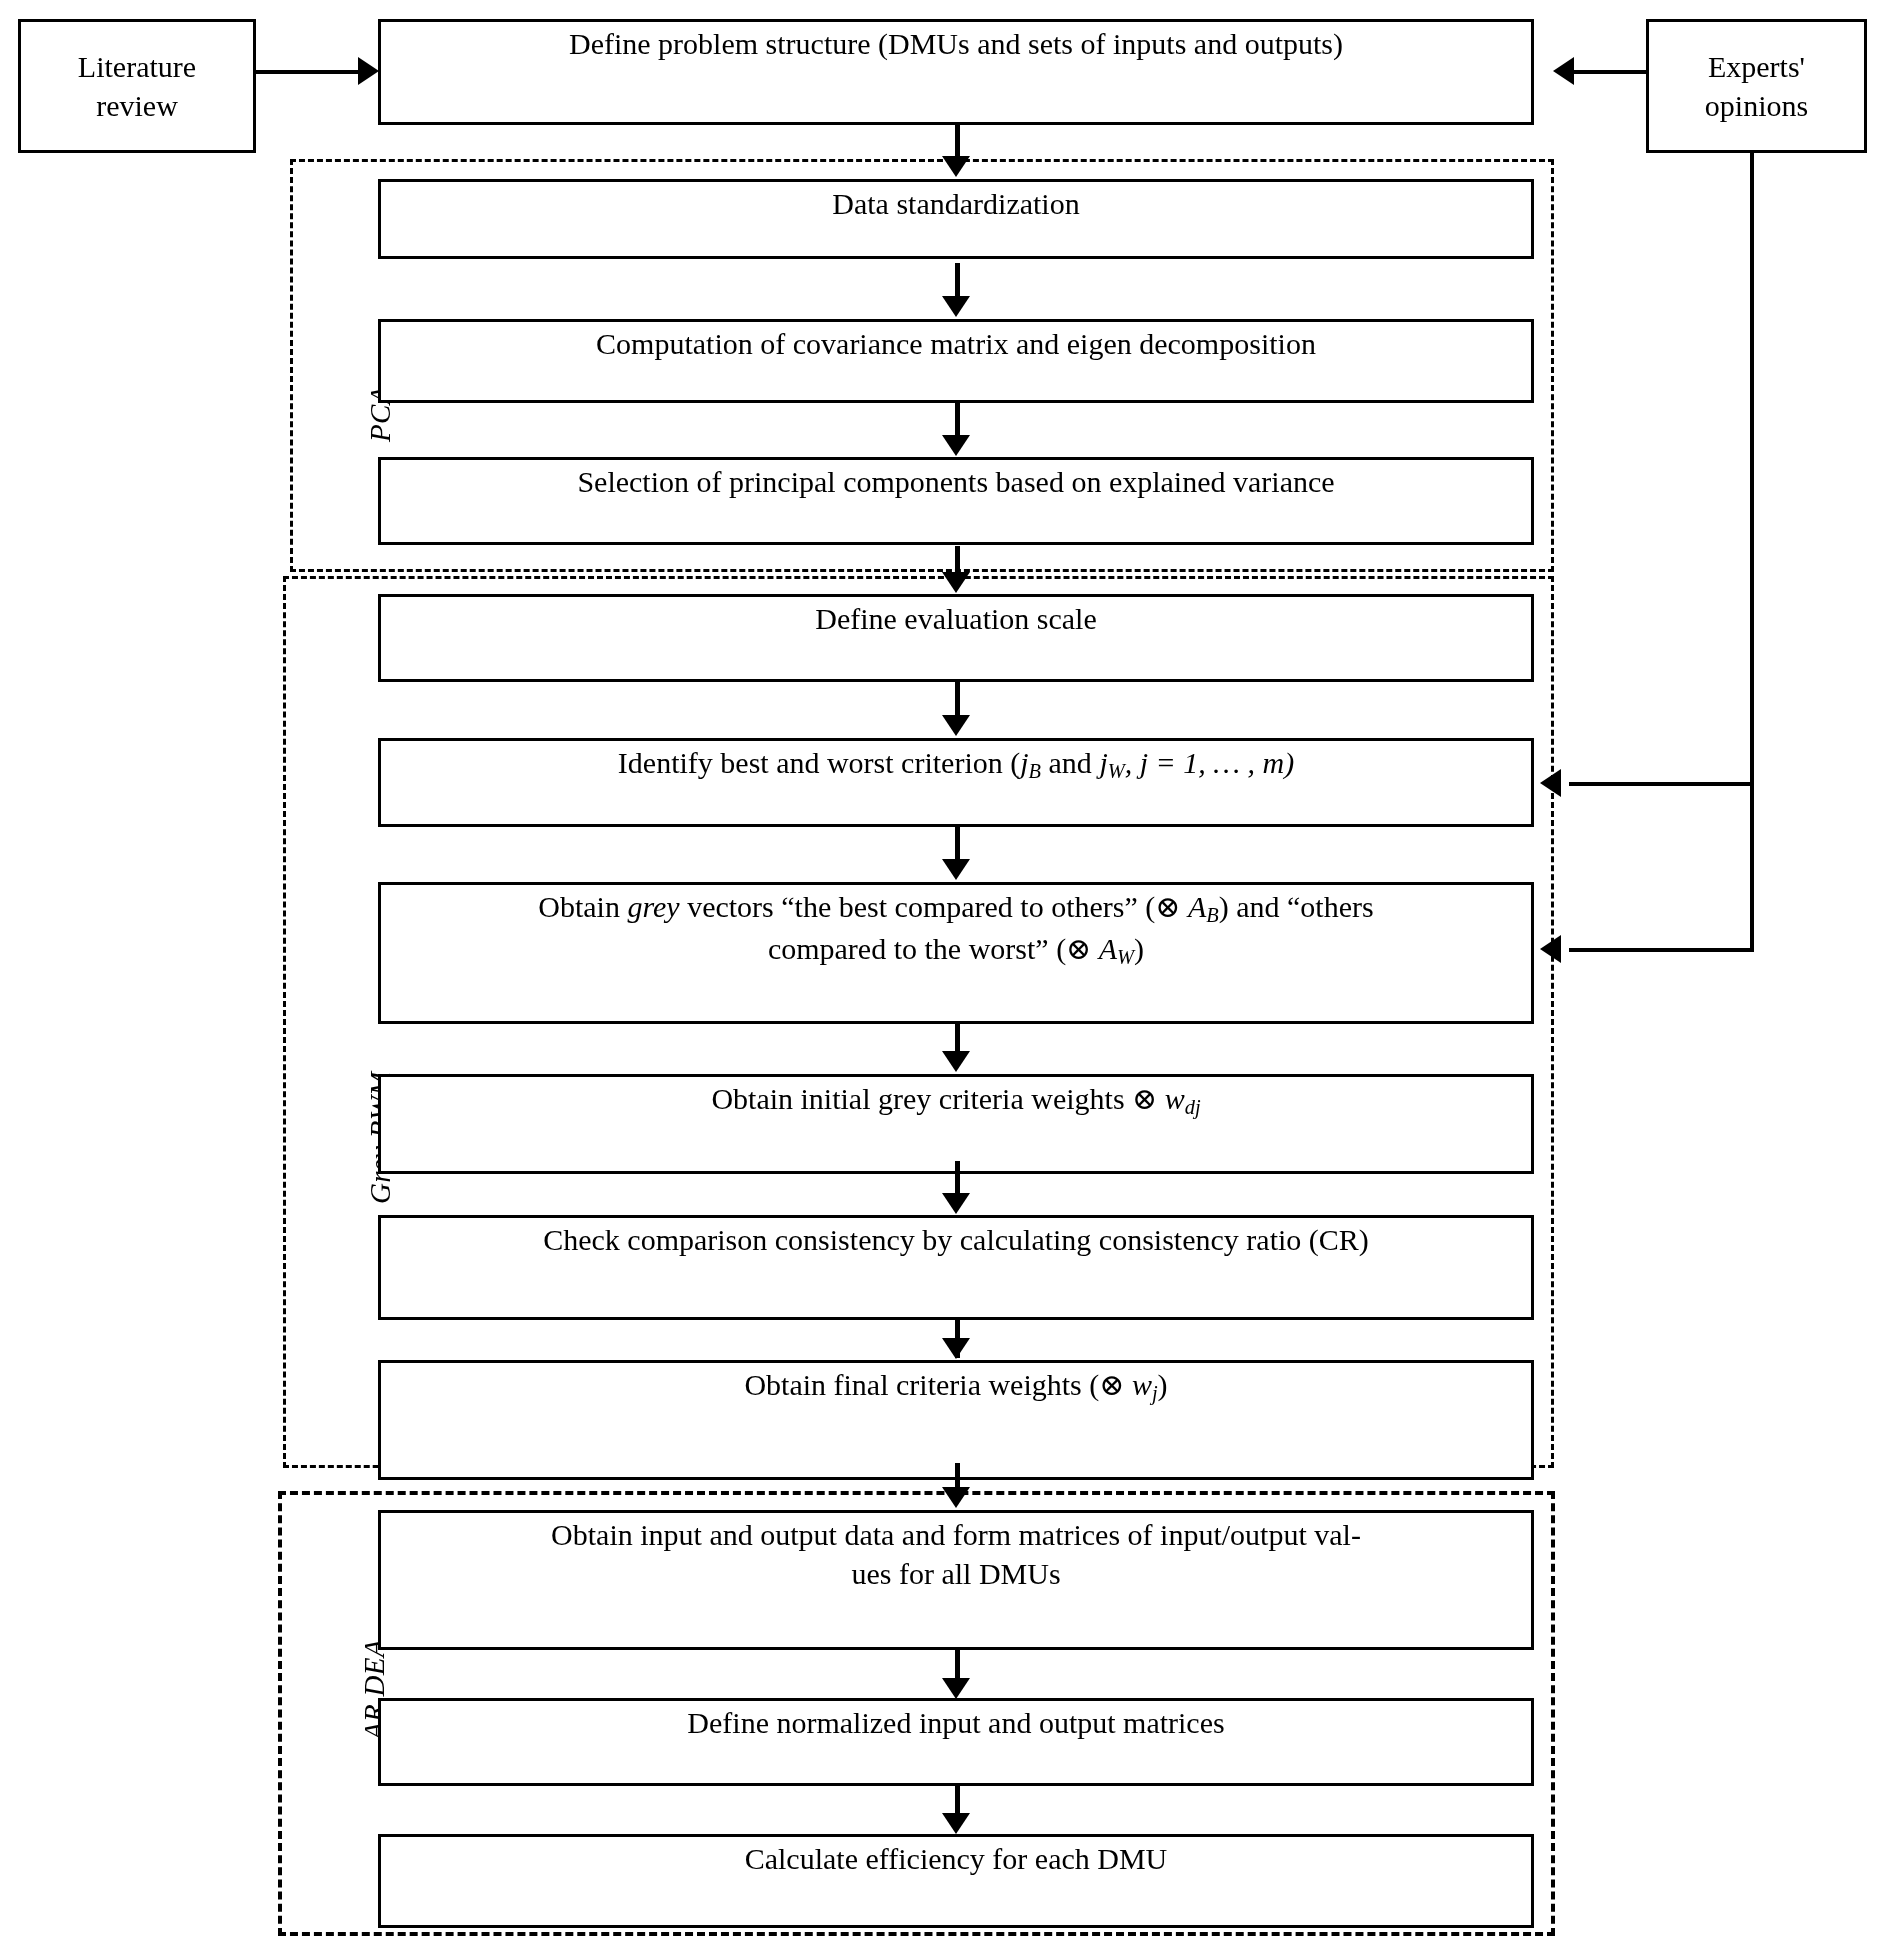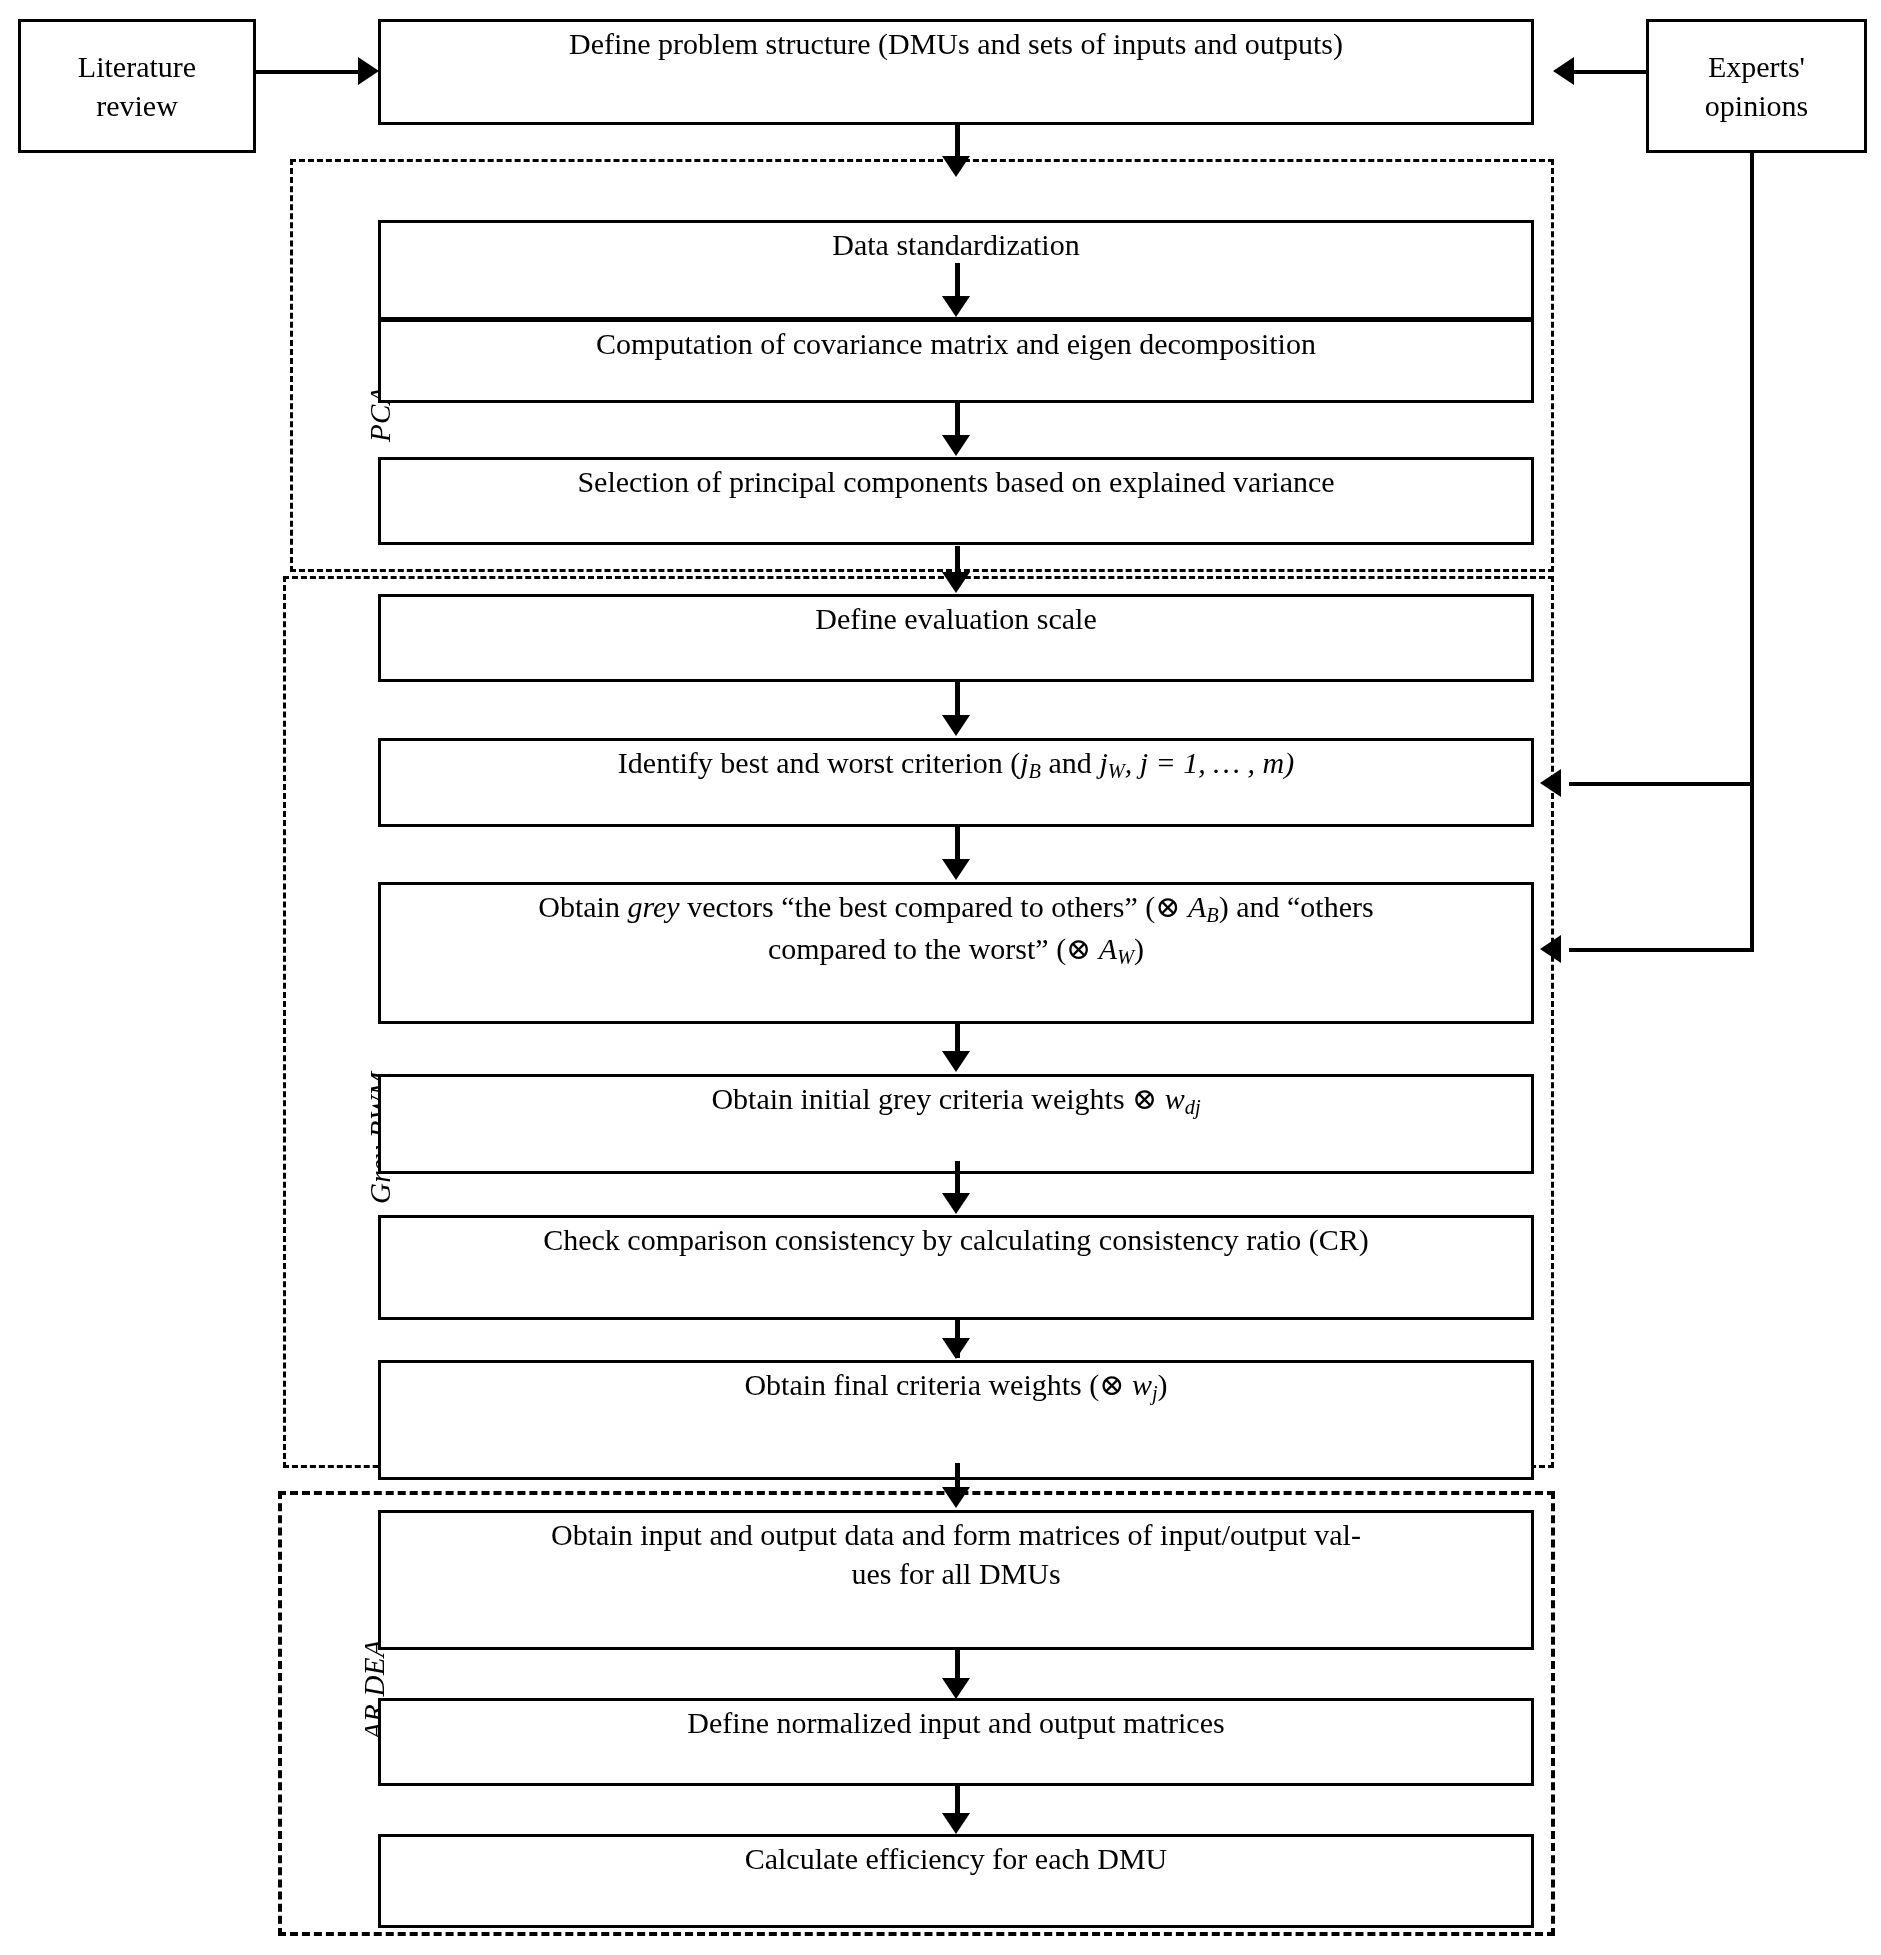--- a/index.html
+++ b/index.html
@@ -114,21 +114,21 @@
 
   <div class="box" style="left:378px; top:19px; width:1156px; height:106px;">
     <span class="txt">Define problem structure (DMUs and sets of inputs and outputs)</span>
   </div>
 
   <div class="box sidebox" style="left:1646px; top:19px; width:221px; height:134px; flex-direction:column;">
     <span class="txt">Experts'</span>
     <span class="txt">opinions</span>
   </div>
 
-  <div class="box" style="left:378px; top:179px; width:1156px; height:100px;margin-top:41px;">
+  <div class="box" style="left:378px; top:179px; width:1156px; height:80px;">
     <span class="txt">Data standardization</span>
   </div>
 
   <div class="box" style="left:378px; top:319px; width:1156px; height:84px;">
     <span class="txt">Computation of covariance matrix and eigen decomposition</span>
   </div>
 
   <div class="box" style="left:378px; top:457px; width:1156px; height:88px;">
     <span class="txt">Selection of principal components based on explained variance</span>
   </div>

